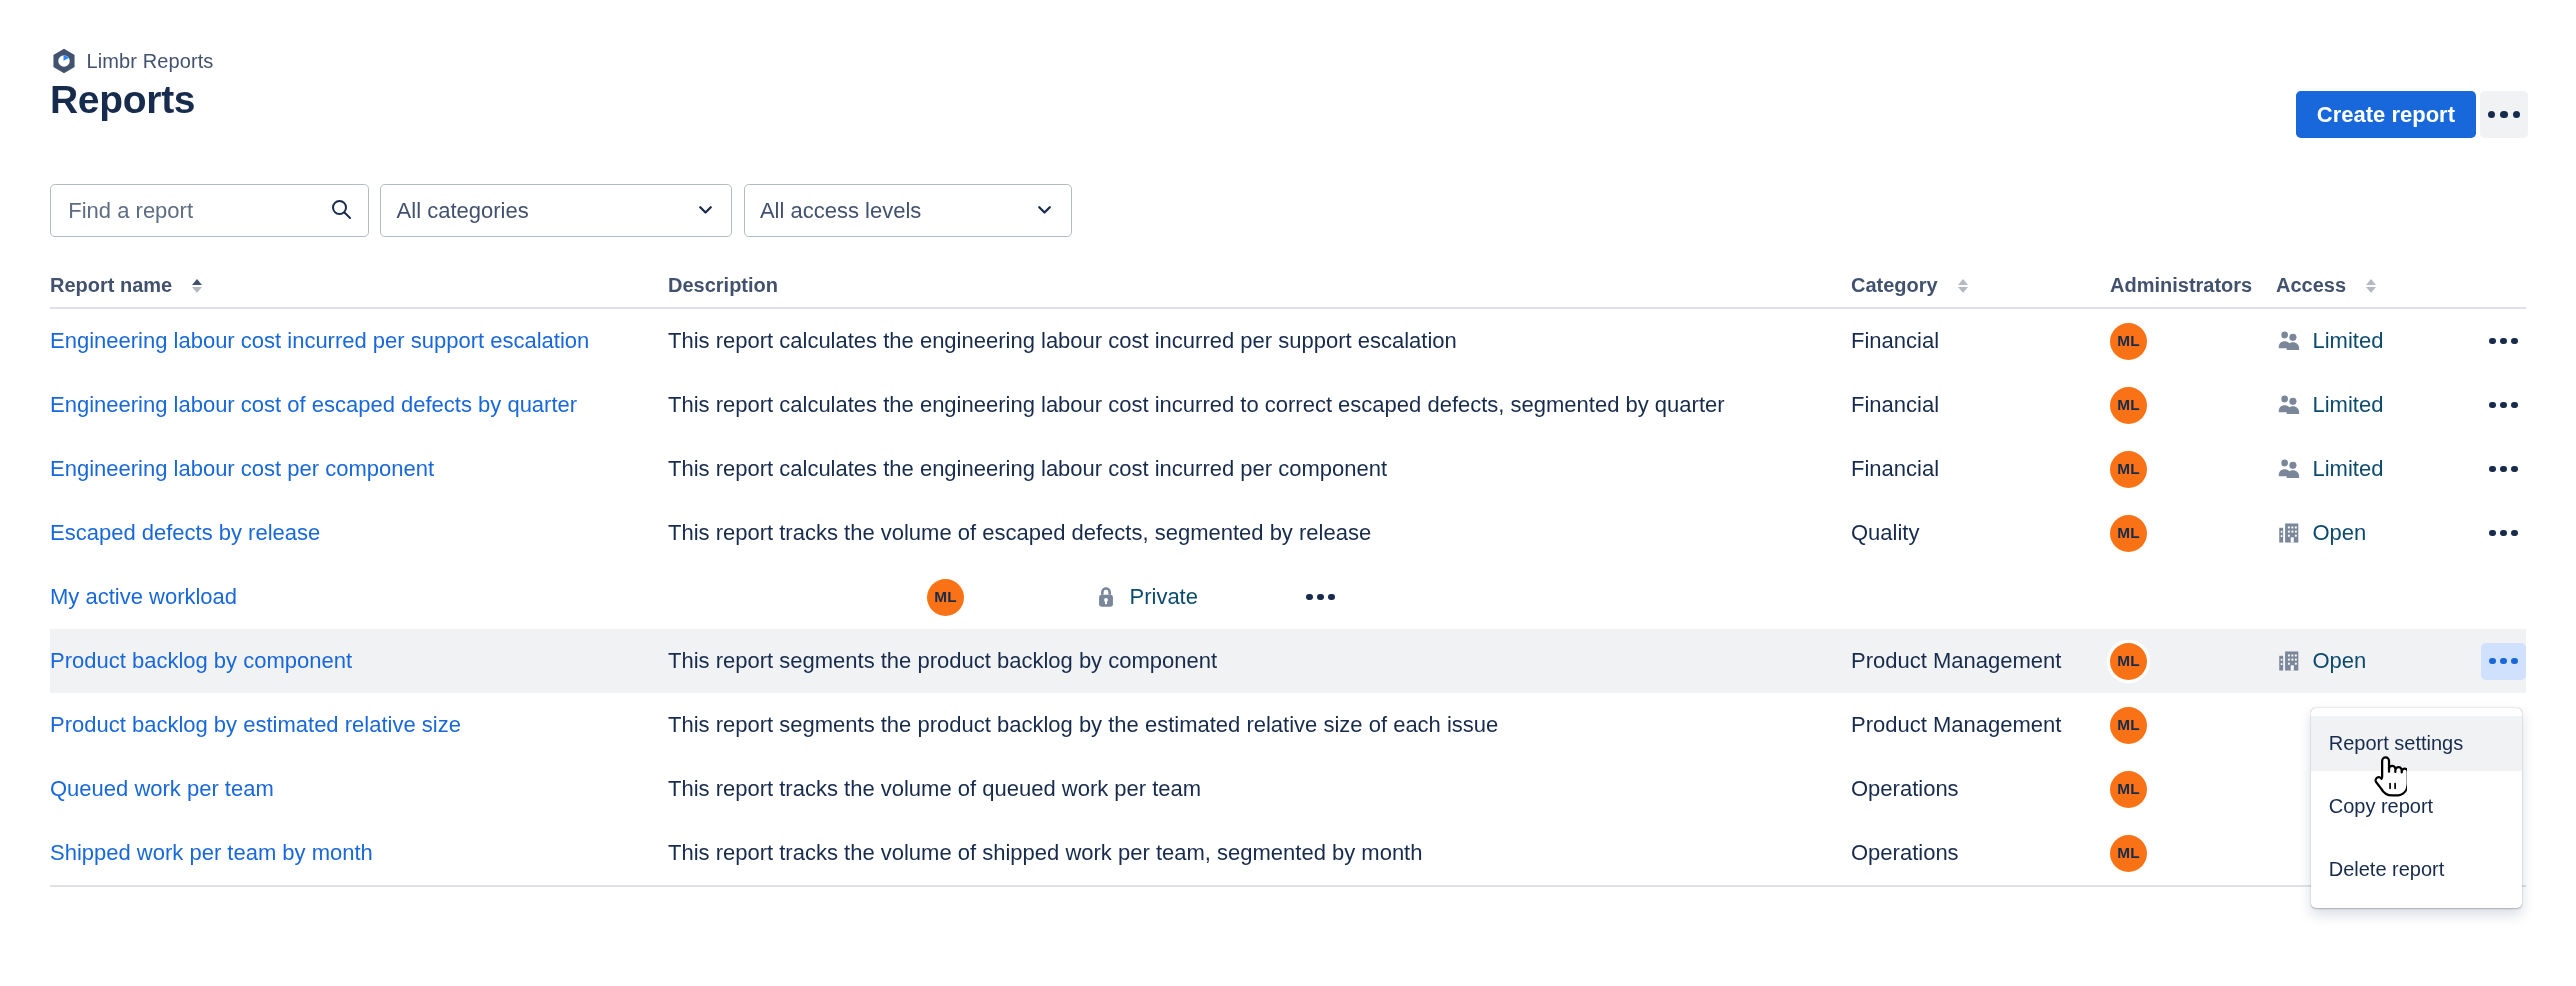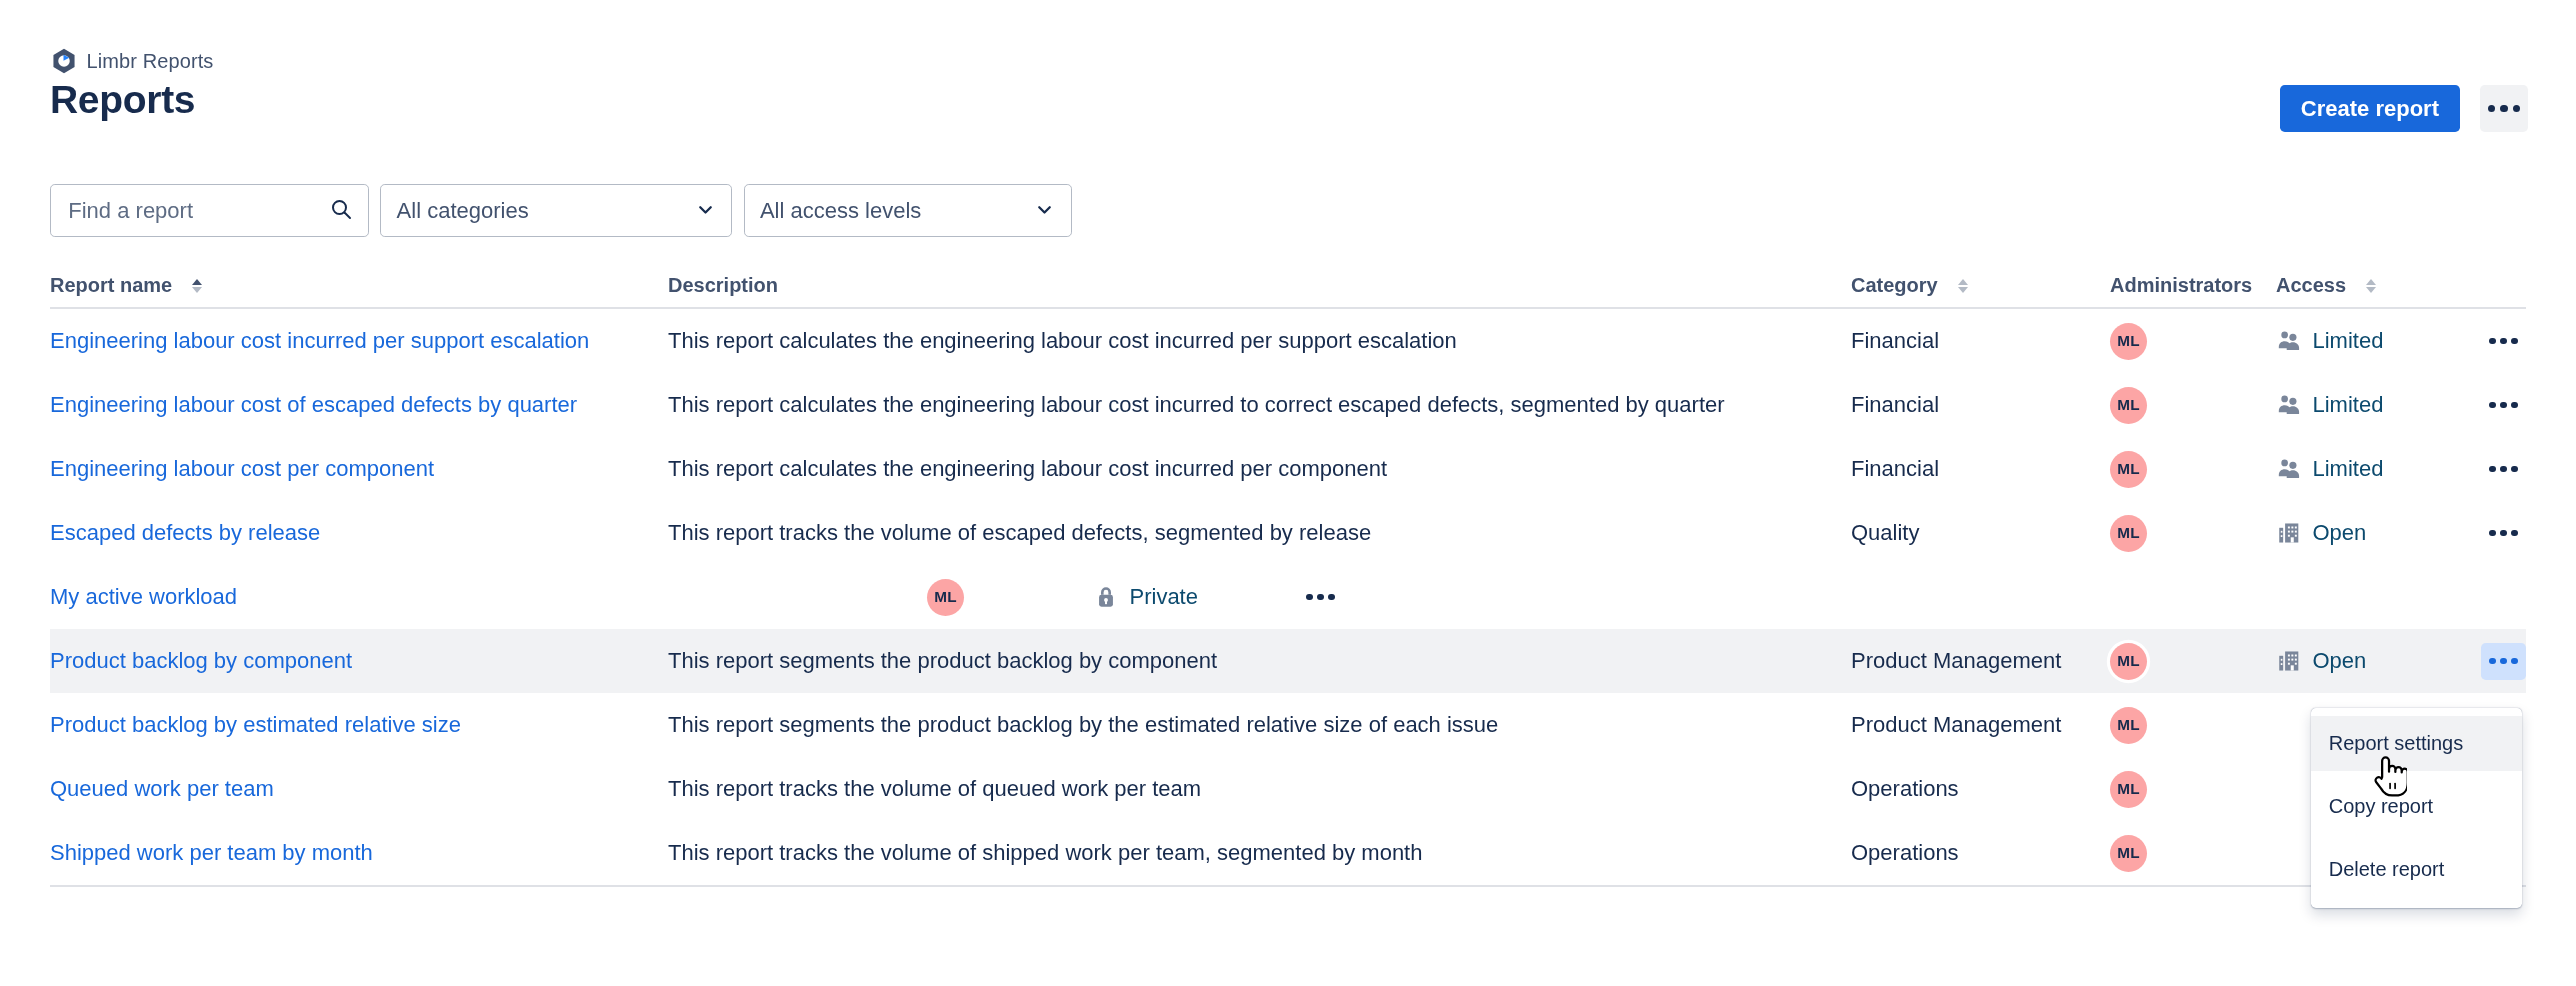--- a/index.html
+++ b/index.html
@@ -25,22 +25,22 @@
     font-weight: 400; line-height: 1;
   }
 
   .page-title {
     position: absolute; left: 50px; top: 76px;
     font-size: 39px; font-weight: 700; color: #172B4D;
     letter-spacing: -0.3px; line-height: 1.25; margin: 0;
   }
 
   .header-actions {
-    position: absolute; right: 48px; top: 85px;
-    display: flex; align-items: center; gap: 20px;
+    position: absolute; right: 48px; top: 91px;
+    display: flex; align-items: center; gap: 4px;
   }
   .btn-primary {
     background: #1868DB; color: #ffffff;
     border: none; border-radius: 4.8px;
     font-size: 22px; font-weight: 700;
     font-family: "Liberation Sans", sans-serif;
     padding: 0 21px; height: 47px; line-height: 47px;
     cursor: pointer; white-space: nowrap;
   }
   .btn-ghost-more {
@@ -108,21 +108,21 @@
 
   .report-link {
     font-size: 22px; color: #1868DB; text-decoration: none; cursor: pointer;
     white-space: nowrap;
   }
   .cell-desc { font-size: 22px; color: #172B4D; white-space: nowrap; }
   .cell-cat  { font-size: 22px; color: #172B4D; white-space: nowrap; }
 
   .avatar {
     width: 37px; height: 37px; border-radius: 50%;
-    background: #fca5a5; color: #172B4D;
+    background: #f97316; color: #172B4D;
     font-size: 15.3px; font-weight: 700;
     display: flex; align-items: center; justify-content: center;
     letter-spacing: 0.2px;
   }
   .trow.selected .avatar { box-shadow: 0 0 0 3.2px #ffffff; }
 
   .access-cell { display: flex; align-items: center; gap: 10.5px; }
   .access-cell .glyph { width: 26px; height: 26px; flex: none; display: block; }
   .access-cell .lbl { font-size: 22px; color: #0c4a6e; }
 

